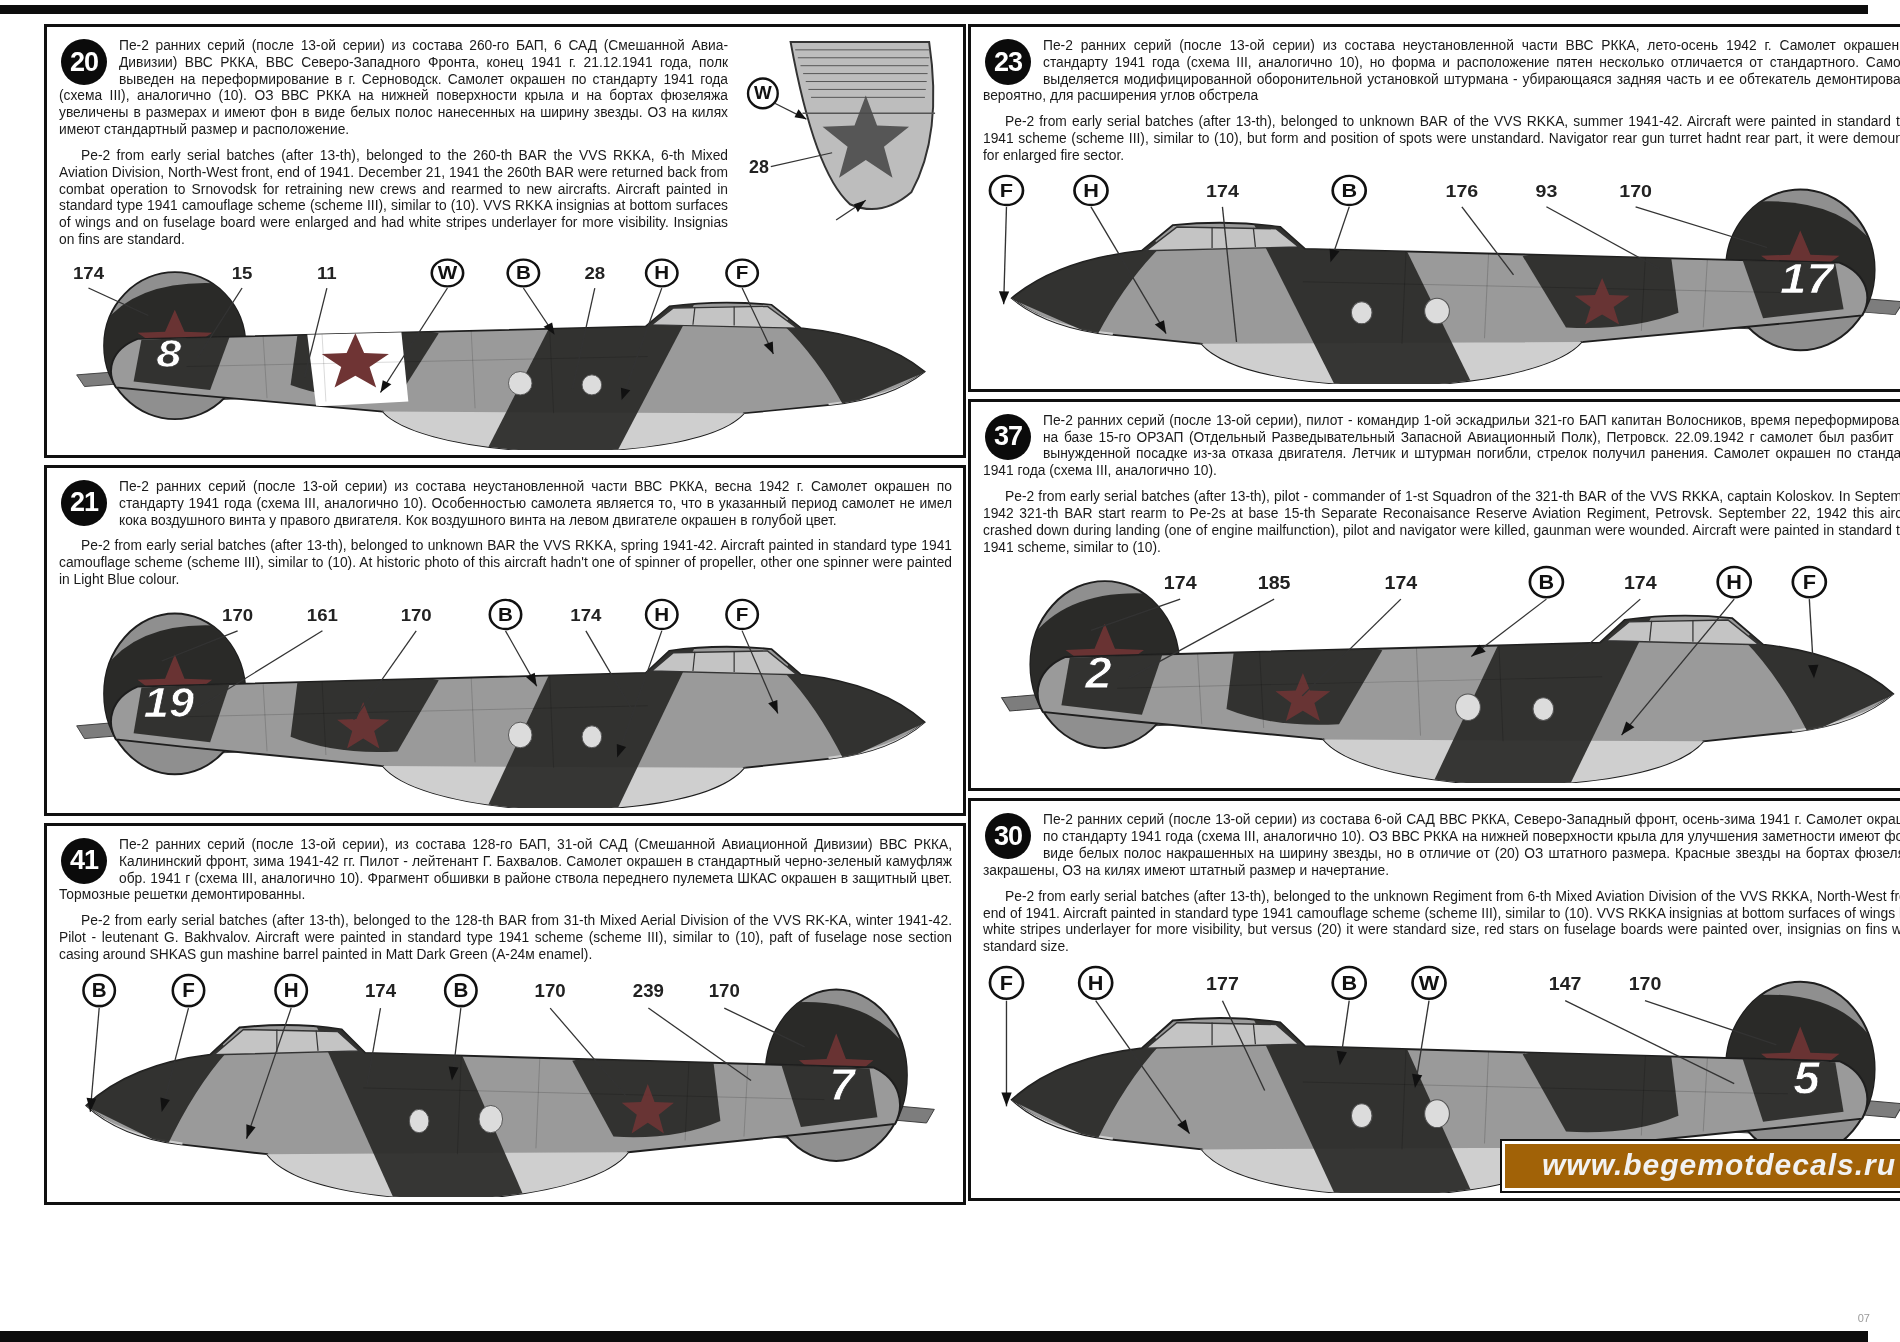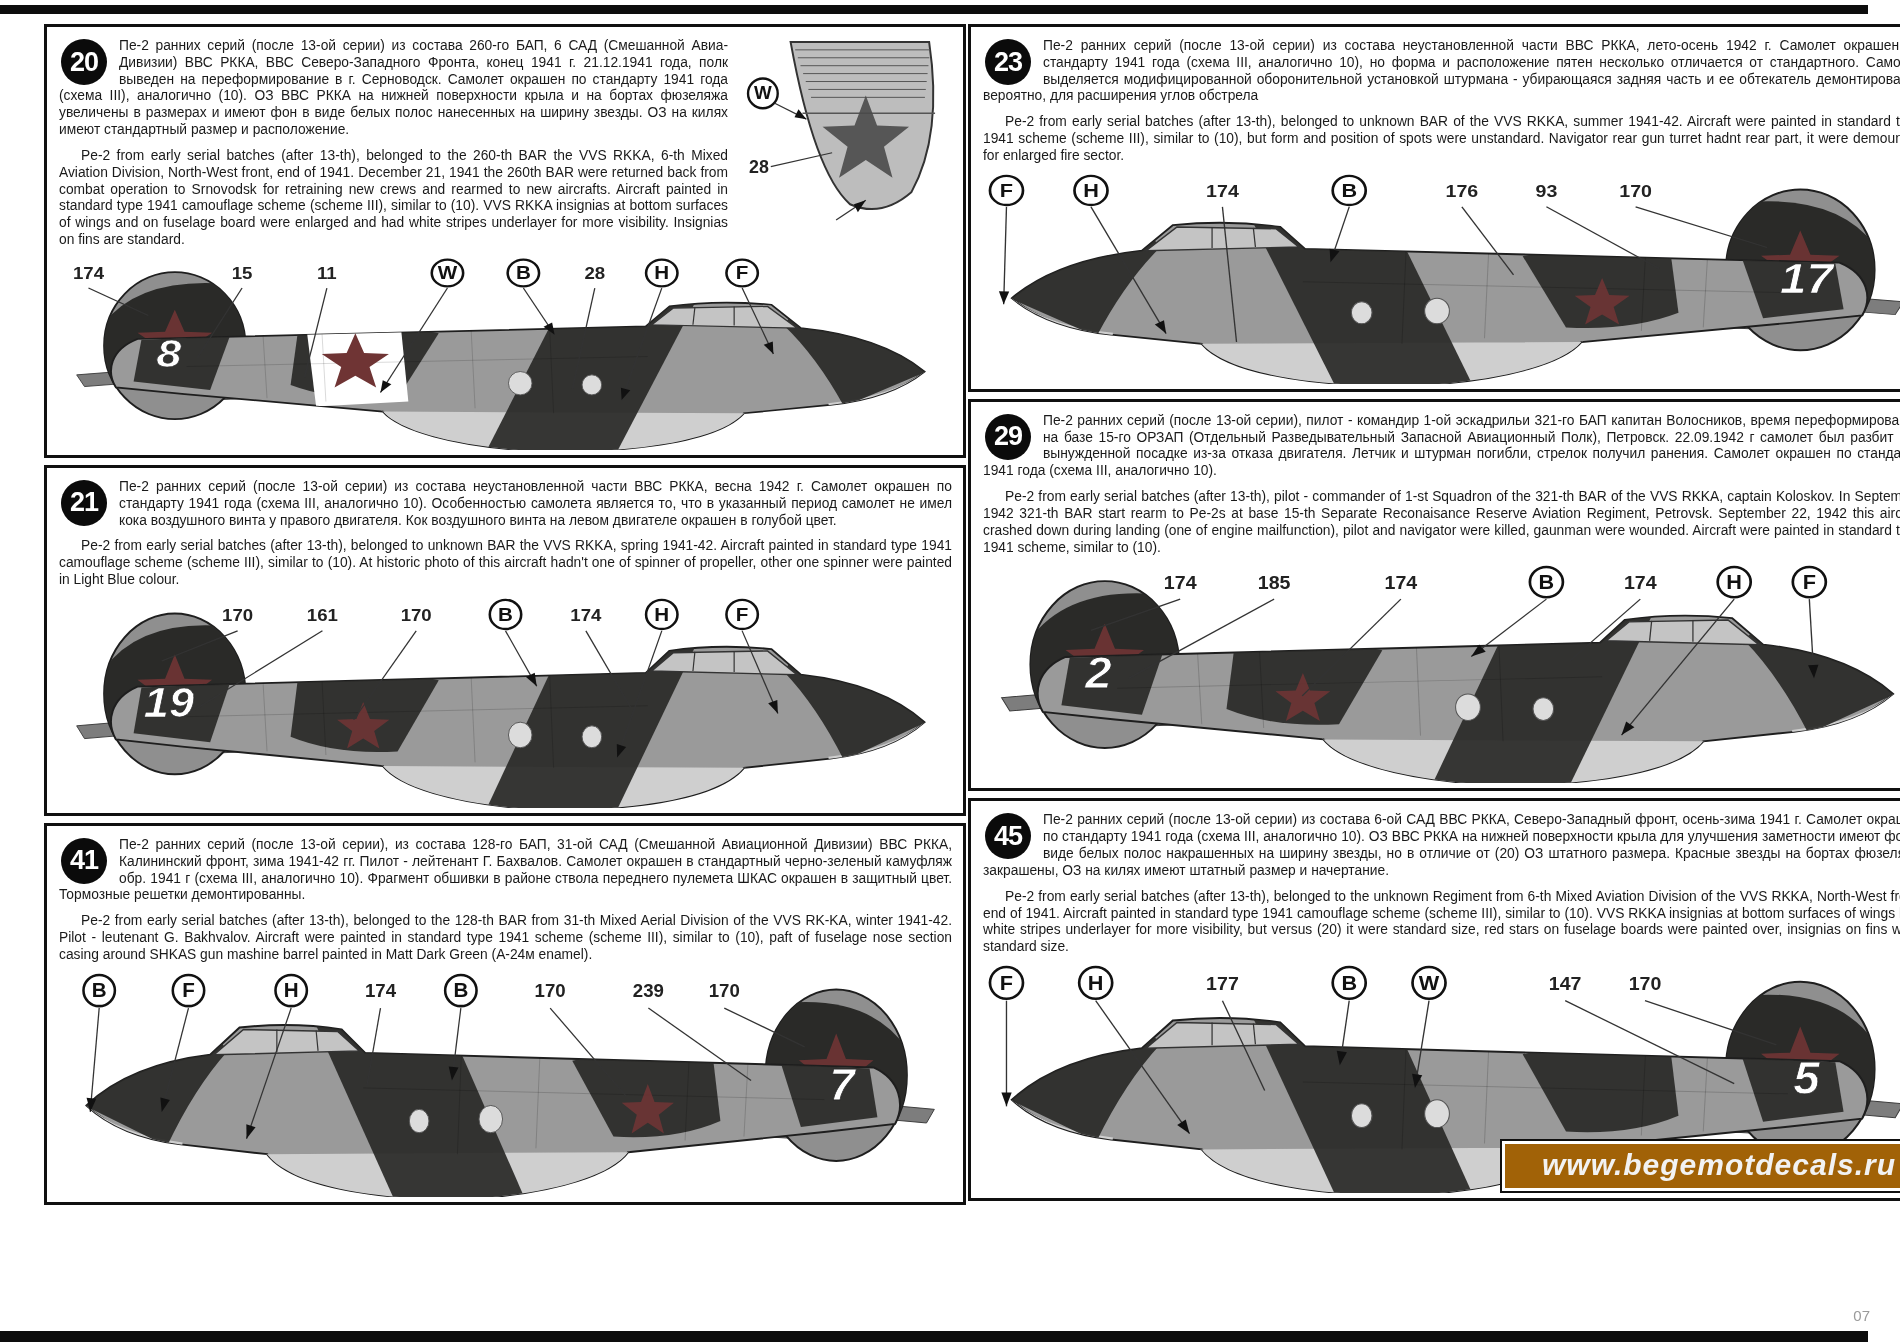--- a/index.html
+++ b/index.html
@@ -25,21 +25,21 @@
   .drawing{position:relative;clear:none;}
   .drawing svg{display:block;width:100%;}
   .inset{float:right;width:212px;height:190px;margin:0 0 4px 12px;}
   .inset svg{width:100%;height:100%;}
   .banner{
     position:absolute;right:-4px;bottom:0;
     background:#a16207;color:#f2f2f2;font-style:italic;font-weight:bold;
     font-size:30px;padding:7px 28px 9px 40px;letter-spacing:1px;
     border:2px solid #0f0f0f;box-shadow:0 0 0 3px #ffffff inset;
   }
-  .pagenum{position:absolute;right:30px;bottom:18px;font-size:15px;color:#9a9a9a;margin-top:29px;}
+  .pagenum{position:absolute;right:30px;bottom:18px;font-size:11px;color:#9a9a9a;margin-top:29px;}
 </style>
 </head>
 <body>
 
 <div class="toprule"></div>
 
 <div class="columns">
   <div class="col col-left">
       <section class="box">
     <div class="badge">
@@ -353,21 +353,21 @@
             <line x1="464.1" y1="36" x2="514.15" y2="110.39999999999999" stroke="#333333" stroke-width="1.3"></line>
             <text x="546" y="25" text-anchor="middle" font-size="19" font-weight="bold" fill="#222222" font-family="Liberation Sans, sans-serif">93</text>
             <line x1="546" y1="36" x2="655.1999999999999" y2="103.5" stroke="#333333" stroke-width="1.3"></line>
             <text x="632.4499999999999" y="25" text-anchor="middle" font-size="19" font-weight="bold" fill="#222222" font-family="Liberation Sans, sans-serif">170</text>
             <line x1="632.4499999999999" y1="36" x2="759.85" y2="80.5" stroke="#333333" stroke-width="1.3"></line>
           </svg>
         </div>
   </section>
       <section class="box">
     <div class="badge">
-      <span>29</span>
+      <span>37</span>
     </div>
     <p class="ru">Пе-2 ранних серий (после 13-ой серии), пилот - командир 1-ой эскадрильи 321-го БАП капитан  Волосников, время переформирования на базе 15-го ОРЗАП (Отдельный Разведывательный Запасной Авиационный Полк), Петровск. 22.09.1942 г самолет был разбит при вынужденной посадке из-за отказа двигателя. Летчик и штурман погибли, стрелок получил ранения. Самолет окрашен по стандарту 1941 года (схема III, аналогично 10).</p>
     <p class="en">Pe-2 from early serial batches (after 13-th), pilot - commander of 1-st Squadron of the 321-th BAR of the VVS RKKA, captain Koloskov. In September 1942 321-th BAR start rearm to Pe-2s at base 15-th Separate Reconaisance Reserve Aviation Regiment, Petrovsk. September 22, 1942 this aircraft crashed down during landing (one of engine mailfunction), pilot and navigator were killed, gaunman were wounded. Aircraft were painted in standard type 1941 scheme, similar to (10).</p>
     <div class="drawing">
           <svg viewBox="0 0 910 230" preserveAspectRatio="none" style="width:100%;height:218px">
             <defs>
               <clipPath id="fclip4">
                 <path d="M 58,155 C 48,136 52,110 80,97 L 598,82 L 622,58 Q 672,50 726,56 L 756,84 Q 838,94 882,136 Q 848,168 786,176 L 698,186 C 664,230 530,236 468,230 C 404,224 348,208 330,184 L 128,163 Z"></path>
               </clipPath>
               <clipPath id="kclip4">
@@ -424,21 +424,21 @@
             <polygon points="618.8000000000001,179.4 623.3,165.2 631.3,171.3" fill="#111111"></polygon>
             <circle cx="800.8" cy="18" r="16" fill="#ffffff" stroke="#111111" stroke-width="2.6"></circle>
             <text x="800.8" y="25" text-anchor="middle" font-size="21" font-weight="bold" fill="#111111" font-family="Liberation Sans, sans-serif">F</text>
             <line x1="800.8" y1="36" x2="805.35" y2="119.60000000000001" stroke="#333333" stroke-width="1.3"></line>
             <polygon points="805.35,119.60000000000001 799.6,105.9 809.6,105.3" fill="#111111"></polygon>
           </svg>
         </div>
   </section>
       <section class="box">
     <div class="badge">
-      <span>45</span>
+      <span>30</span>
     </div>
     <p class="ru">Пе-2 ранних серий (после 13-ой серии) из состава 6-ой САД ВВС РККА, Северо-Западный фронт, осень-зима 1941 г. Самолет окрашен по стандарту 1941 года (схема III, аналогично 10). ОЗ ВВС РККА на нижней поверхности крыла для улучшения заметности имеют фон в виде белых полос накрашенных на ширину звезды, но в отличие от (20)  ОЗ штатного размера. Красные звезды на бортах фюзеляжа закрашены, ОЗ на килях имеют штатный размер и начертание.</p>
     <p class="en">Pe-2 from early serial batches (after 13-th), belonged to the unknown Regiment from 6-th Mixed Aviation Division of the VVS RKKA, North-West front, end of 1941. Aircraft painted in standard type 1941 camouflage scheme (scheme III), similar to (10). VVS RKKA insignias at bottom surfaces of wings had white stripes underlayer for more visibility, but versus (20) it were standard size, red stars on fuselage boards were painted over, insignias on fins were standard size.</p>
     <div class="drawing">
           <svg viewBox="0 0 910 230" preserveAspectRatio="none" style="width:100%;height:228px">
             <defs>
               <clipPath id="fclip5">
                 <path d="M 58,155 C 48,136 52,110 80,97 L 598,82 L 622,58 Q 672,50 726,56 L 756,84 Q 838,94 882,136 Q 848,168 786,176 L 698,186 C 664,230 530,236 468,230 C 404,224 348,208 330,184 L 128,163 Z"></path>
               </clipPath>
               <clipPath id="kclip5">

